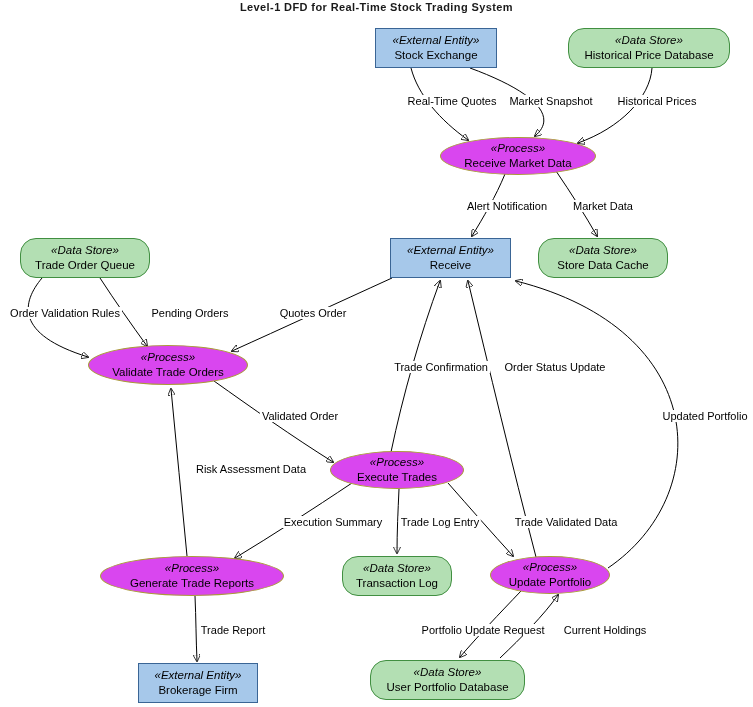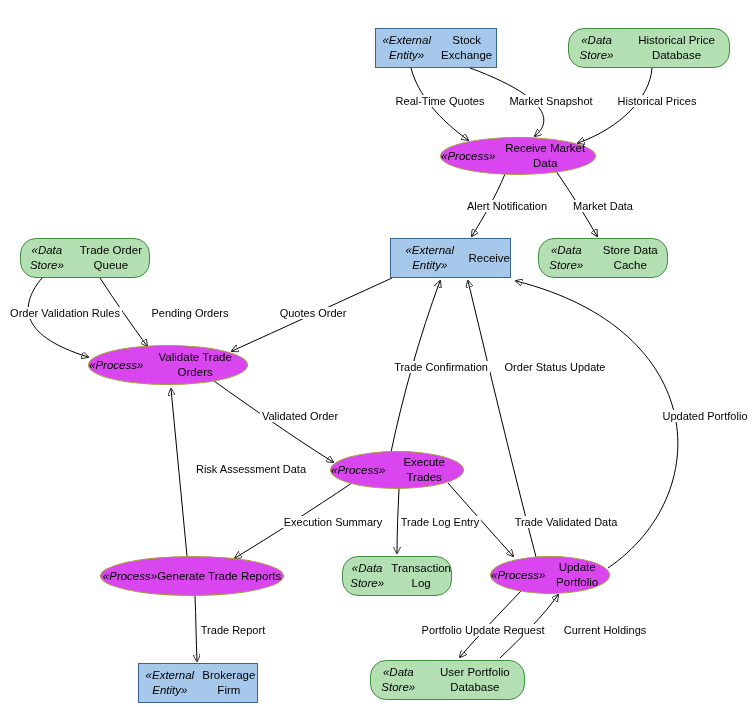--- a/index.html
+++ b/index.html
@@ -7,40 +7,41 @@
     position:relative; width:753px; height:707px; background:#ffffff;
     font-family:"Liberation Sans", sans-serif; overflow:hidden; color:#000;
   }
   .title {
     position:absolute; top:1px; left:0; width:100%; text-align:center;
     font-size:11px; font-weight:bold; letter-spacing:.4px; color:#1a1a1a;
   }
   svg.edges { position:absolute; left:0; top:0; width:753px; height:707px; }
   svg.edges path { fill:none; stroke:#000; stroke-width:1; }
   .node {
-    position:absolute; display:flex; flex-direction:row;
+    position:absolute; display:flex; flex-direction:column;
     align-items:center; justify-content:center; text-align:center;
     font-size:11.5px; line-height:15px; box-sizing:border-box;
   }
   .rect { border:1px solid; }
   .oval { border:1px solid; border-radius:50%; }
   .entity  { background:#a6c8ea; border-color:#3a6595; }
   .store   { background:#b3dfb3; border-color:#418f41;border-radius:16px; }
   .process { background:#d946ef; border-color:#aa9b39; }
   .stereo { font-style:italic; }
   .edge-label {
     position:absolute; transform:translate(-50%,-50%);
     background:#ffffff; padding:0 2px; font-size:11px; white-space:nowrap;
   }
 </style>
 </head>
 <body>
 
 <div class="canvas">
 
+  <div class="title">Level-1 DFD for Real-Time Stock Trading System</div>
 
   <svg class="edges">
     <defs>
       <marker id="arrow" viewBox="0 0 10 10" refX="8.5" refY="5" markerWidth="7.5" markerHeight="7.5" orient="auto-start-reverse">
         <path d="M0,0 L10,5 L0,10 z" fill="#000" stroke="none"></path>
       </marker>
     </defs>
     <path d="M411,68 C418,95 440,120 468,140" marker-end="url(#arrow)"></path>
     <path d="M470,68 C530,90 560,115 535,136" marker-end="url(#arrow)"></path>
     <path d="M652,68 C650,98 620,128 578,143" marker-end="url(#arrow)"></path>
@@ -120,21 +121,21 @@
   <div class="node rect entity" style="left:138px;top:663px;width:120px;height:40px">
     <div class="stereo">«External Entity»</div>
     <div>Brokerage Firm</div>
   </div>
 
   <div class="node rect store" style="left:370px;top:660px;width:155px;height:40px">
     <div class="stereo">«Data Store»</div>
     <div>User Portfolio Database</div>
   </div>
 
-  <div class="edge-label" style="left:440px;top:101px">Real-Time Quotes</div>
+  <div class="edge-label" style="left:452px;top:101px">Real-Time Quotes</div>
   <div class="edge-label" style="left:551px;top:101px">Market Snapshot</div>
   <div class="edge-label" style="left:657px;top:101px">Historical Prices</div>
   <div class="edge-label" style="left:507px;top:206px">Alert Notification</div>
   <div class="edge-label" style="left:603px;top:206px">Market Data</div>
   <div class="edge-label" style="left:65px;top:313px">Order Validation Rules</div>
   <div class="edge-label" style="left:190px;top:313px">Pending Orders</div>
   <div class="edge-label" style="left:313px;top:313px">Quotes Order</div>
   <div class="edge-label" style="left:441px;top:367px">Trade Confirmation</div>
   <div class="edge-label" style="left:555px;top:367px">Order Status Update</div>
   <div class="edge-label" style="left:300px;top:416px">Validated Order</div>

